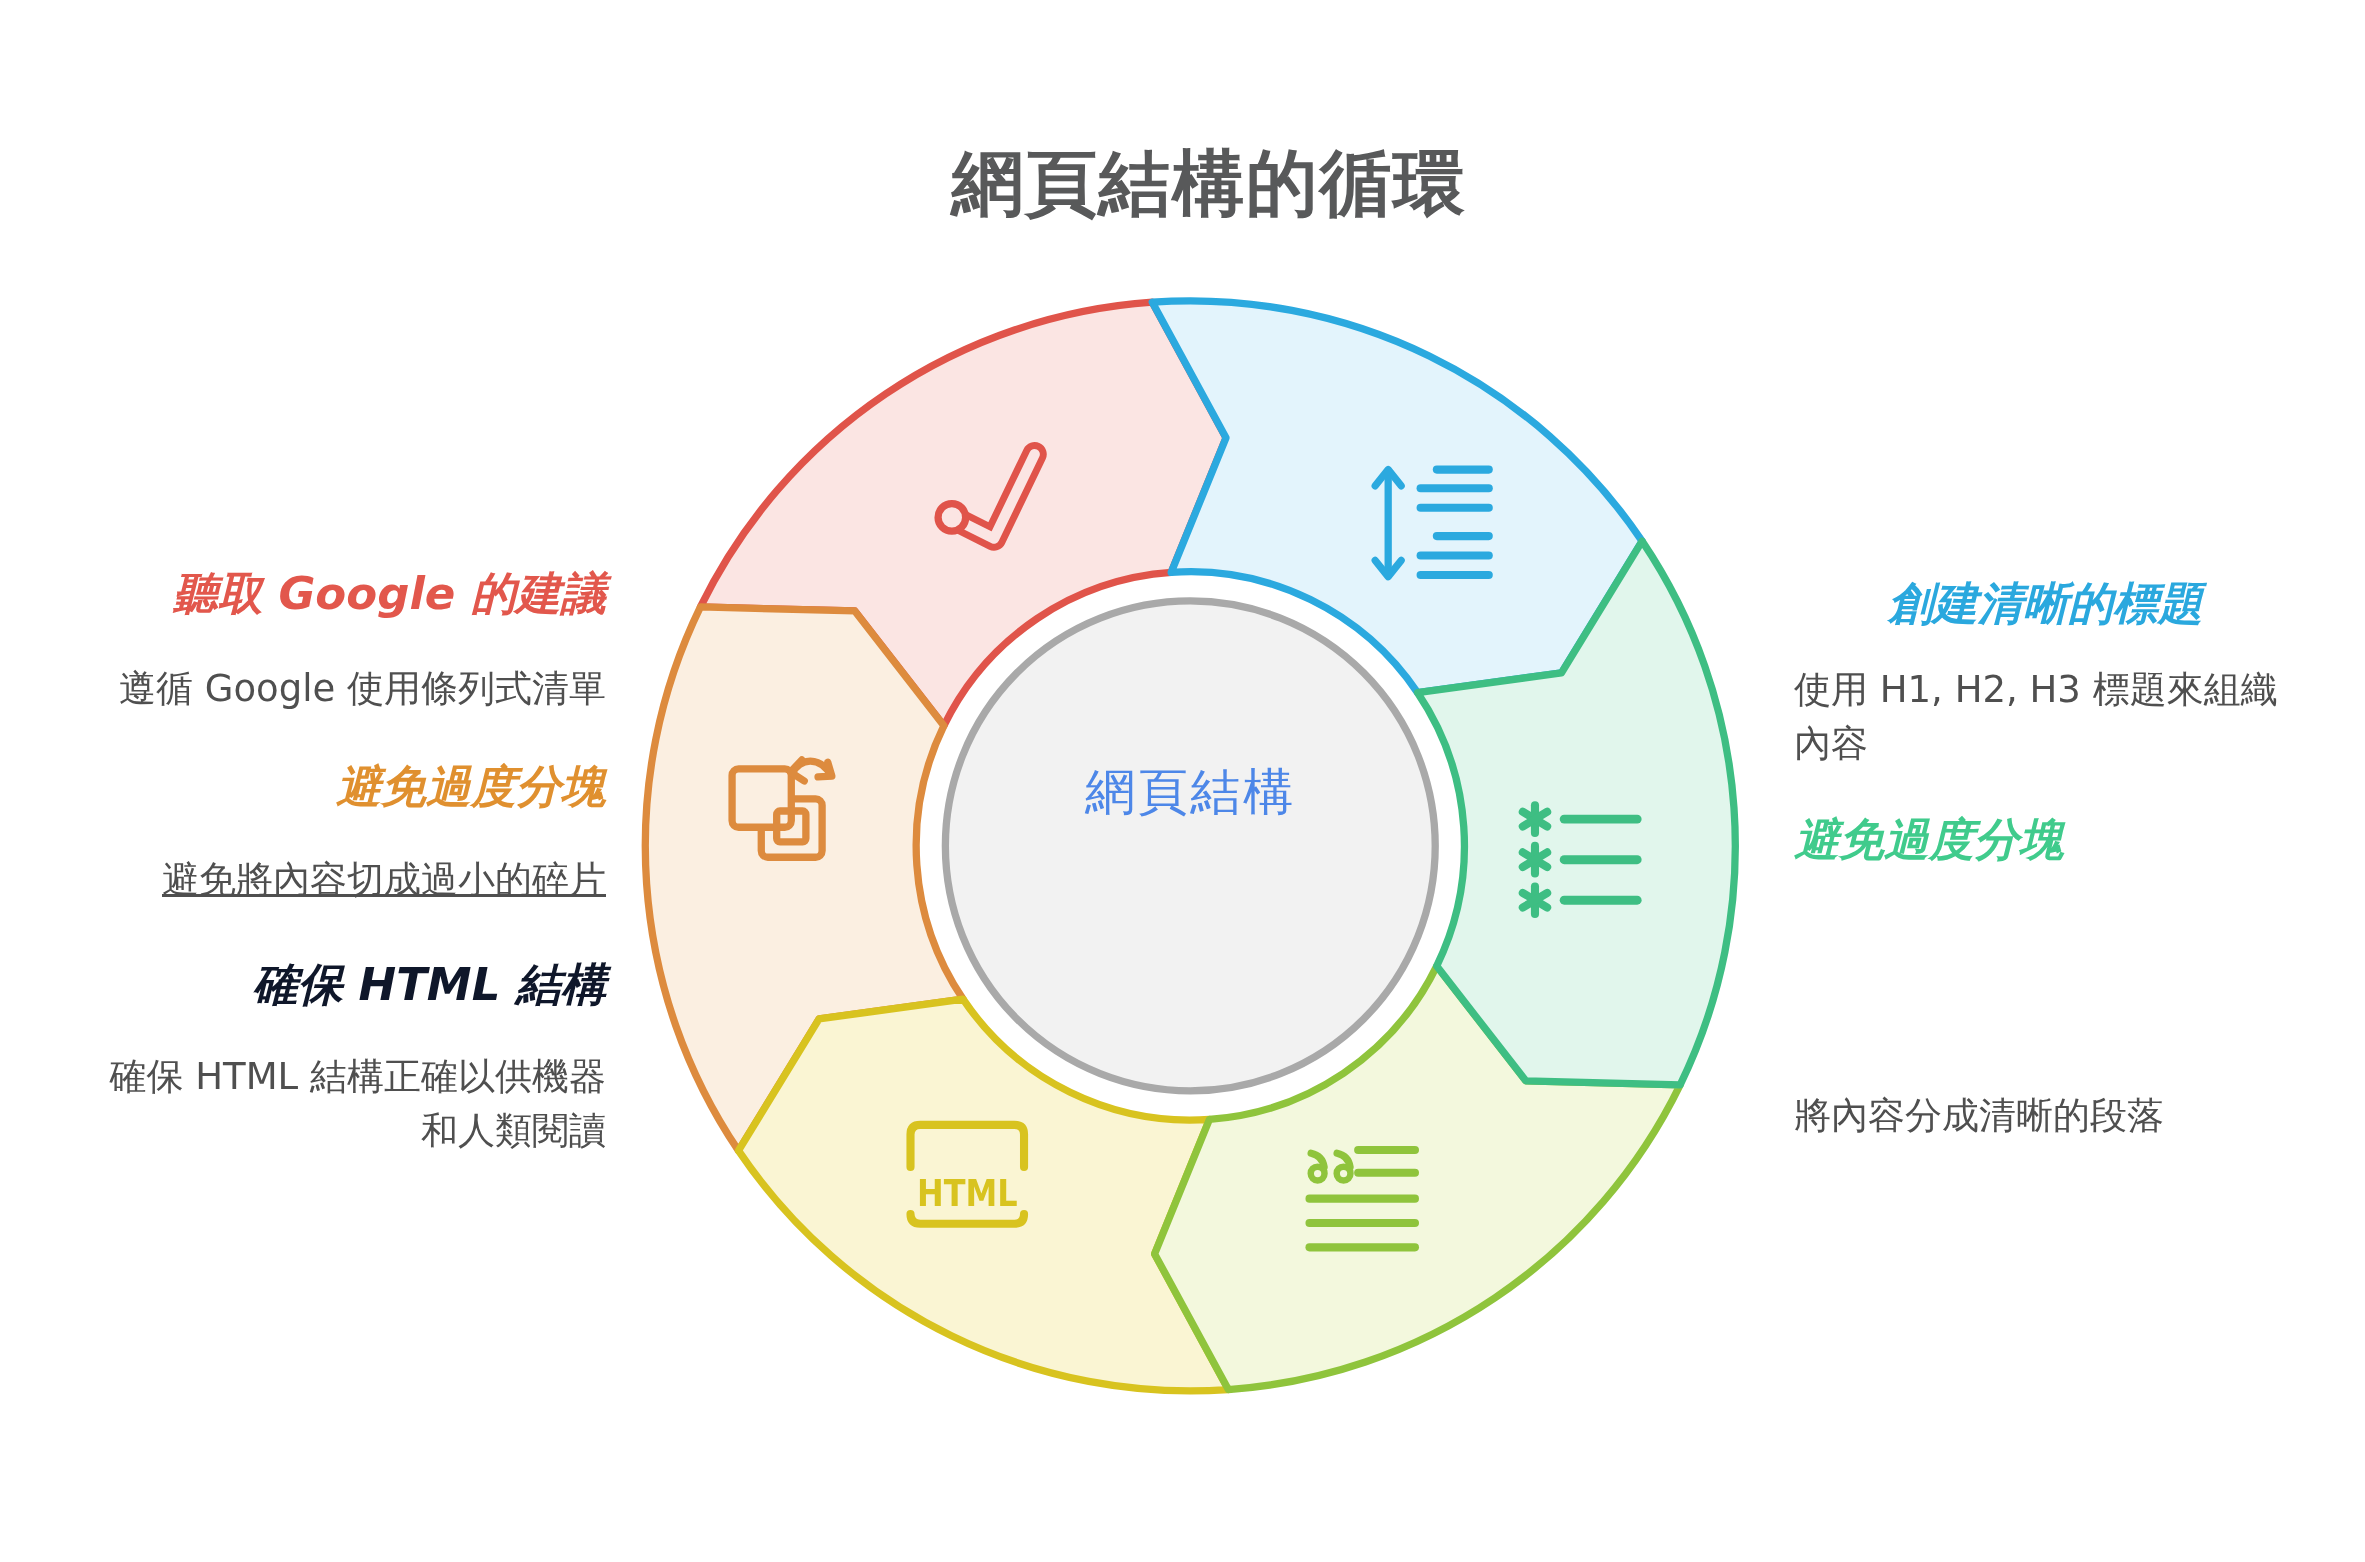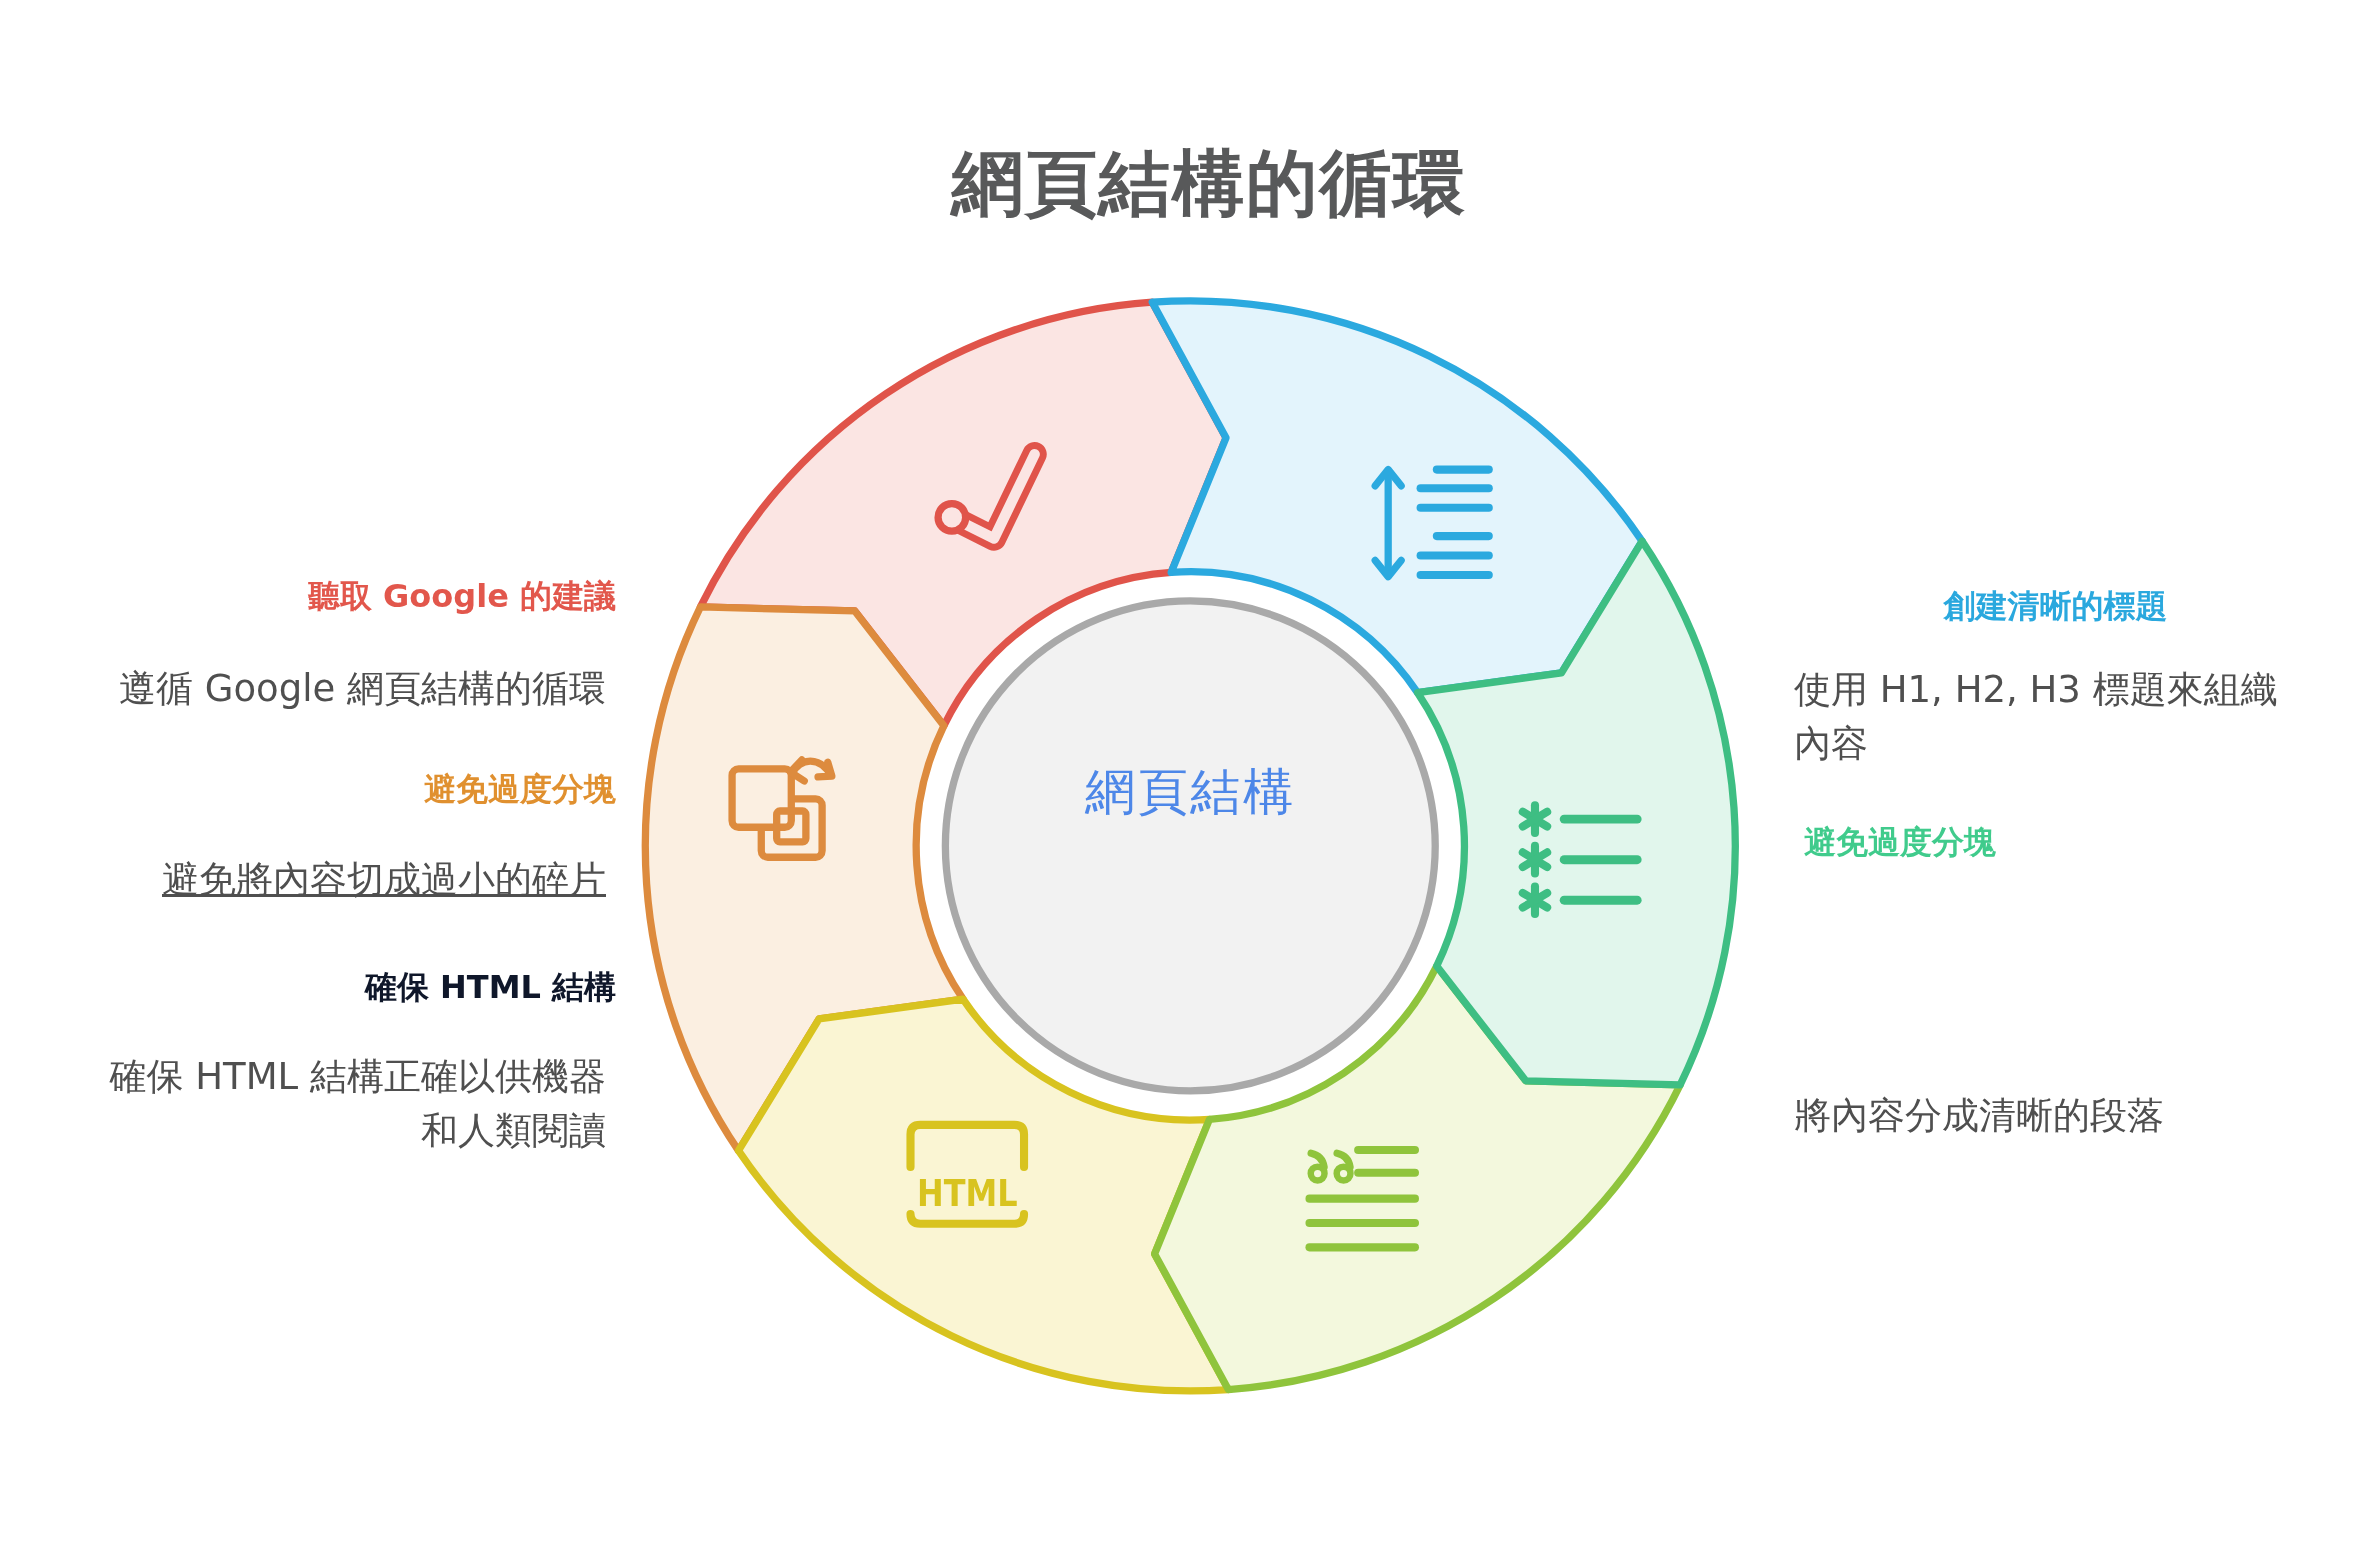--- a/index.html
+++ b/index.html
@@ -4,21 +4,21 @@
 <style>
   html,body{margin:0;padding:0;background:#ffffff;}
   body{font-family:"DejaVu Sans","Liberation Sans",sans-serif;}
   .canvas{position:relative;width:2366px;height:1562px;background:#ffffff;overflow:hidden;}
   .title{position:absolute;top:136px;left:0;width:100%;margin:0;text-align:center;
          font-size:72px;font-weight:700;color:#58595A;letter-spacing:1.6px;padding-left:26px;}
   #diagram{position:absolute;left:0;top:0;width:2366px;height:1562px;}
   .col{position:absolute;top:0;height:100%;}
   .col.left{left:97px;width:509px;text-align:right;}
   .col.right{left:1794px;width:503px;text-align:left;}
-  .anno-heading{position:absolute;margin:10px;width:100%;font-size:32px;font-weight:600;line-height:1.15;}
+  .anno-heading{position:absolute;margin:0;width:100%;font-size:45px;font-weight:600;line-height:1.15;font-style:italic;}
   .anno-body{position:absolute;margin:0;width:100%;font-size:37px;font-weight:400;color:#4F4F4F;line-height:1.45;}
 </style>
 </head>
 <body>
 
 <div class="canvas">
   <h1 class="title">網頁結構的循環</h1>
   <svg id="diagram" viewBox="0 0 2916 1926">
       <path d="M863.0,748.4 A672 672 0 0 1 1420.1,372.6 L1511.0,539.9 L1443.4,705.8 A338 338 0 0 0 1163.2,894.8 L1053.3,753.3 Z" fill="#FBE5E3" stroke="#E0544A" stroke-width="9" stroke-linejoin="round"></path>
       <path d="M909.9,1418.8 A672 672 0 0 1 863.0,748.4 L1053.3,753.3 L1163.2,894.8 A338 338 0 0 0 1186.8,1232.0 L1009.3,1256.4 Z" fill="#FBEFE1" stroke="#DD8B3E" stroke-width="9" stroke-linejoin="round"></path>
@@ -78,21 +78,21 @@
         <line x1="-73" y1="9" x2="-43" y2="-9" stroke="#3EBE83" stroke-width="10"></line>
         <line x1="-22" y1="0" x2="68" y2="0" stroke="#3EBE83" stroke-width="11"></line>
         <line x1="-58" y1="33" x2="-58" y2="67" stroke="#3EBE83" stroke-width="10"></line>
         <line x1="-73" y1="41" x2="-43" y2="59" stroke="#3EBE83" stroke-width="10"></line>
         <line x1="-73" y1="59" x2="-43" y2="41" stroke="#3EBE83" stroke-width="10"></line>
         <line x1="-22" y1="50" x2="68" y2="50" stroke="#3EBE83" stroke-width="11"></line>
       </g>
     </svg>
   <div class="col left" id="left-col">
       <h2 class="anno-heading" style="top: 568px; color: rgb(226, 87, 76);">聽取 Google 的建議</h2>
-      <p class="anno-body" style="top: 662px;">遵循 Google 網頁結構的循環</p>
+      <p class="anno-body" style="top: 662px;">遵循 Google 使用條列式清單</p>
       <h2 class="anno-heading" style="top: 761px; color: rgb(224, 144, 47);">避免過度分塊</h2>
       <p class="anno-body" style="top: 853px; text-decoration: underline;">避免將內容切成過小的碎片</p>
       <h2 class="anno-heading" style="top: 959px; color: #0f172a;">確保 HTML 結構</h2>
       <p class="anno-body" style="top: 1050px;">確保 HTML 結構正確以供機器和人類閱讀</p>
     </div>
   <div class="col right" id="right-col">
       <h2 class="anno-heading" style="top: 578px; color: rgb(42, 168, 222); text-align: center;">創建清晰的標題</h2>
       <p class="anno-body" style="top: 663px;">使用 H1, H2, H3 標題來組織內容</p>
       <h2 class="anno-heading" style="top: 814px; color: rgb(64, 203, 140);">避免過度分塊</h2>
       <p class="anno-body" style="top: 1089px;">將內容分成清晰的段落</p>

